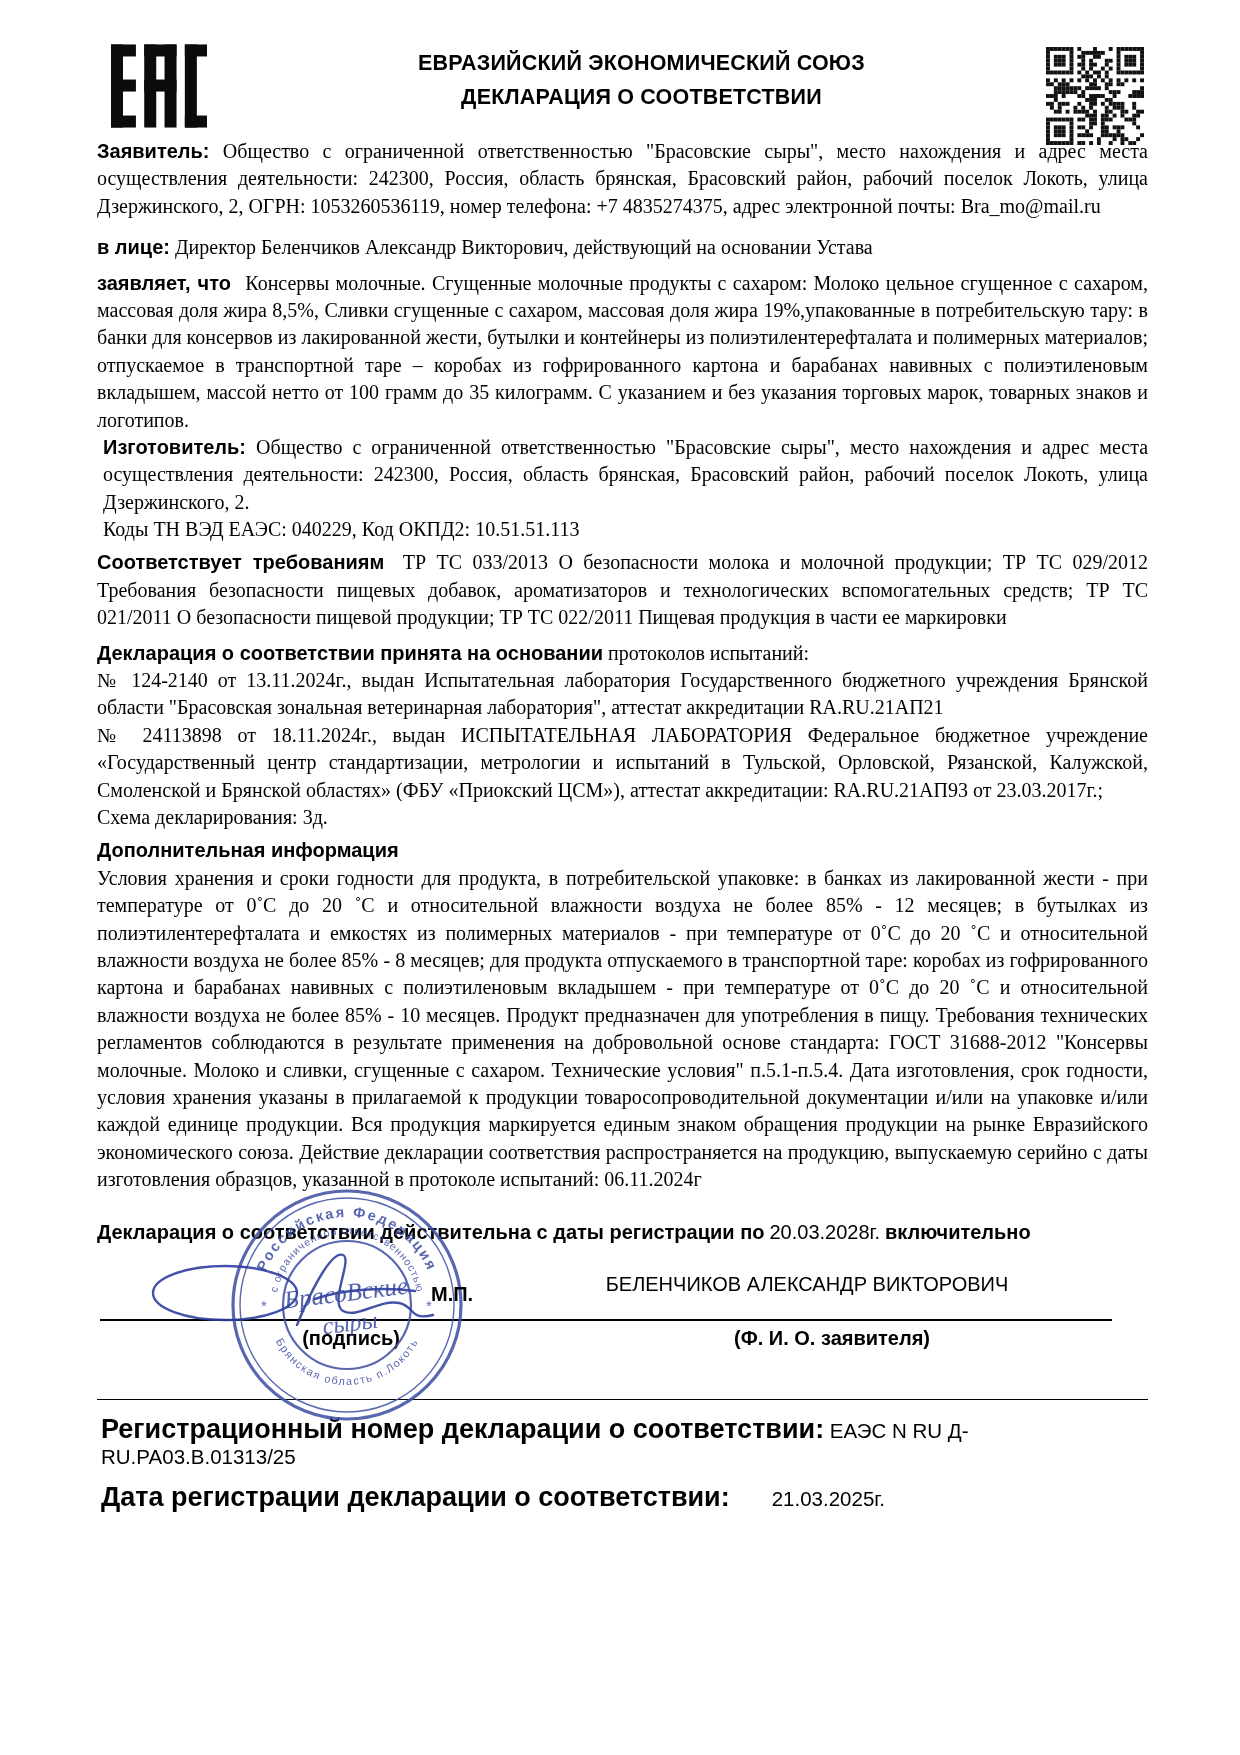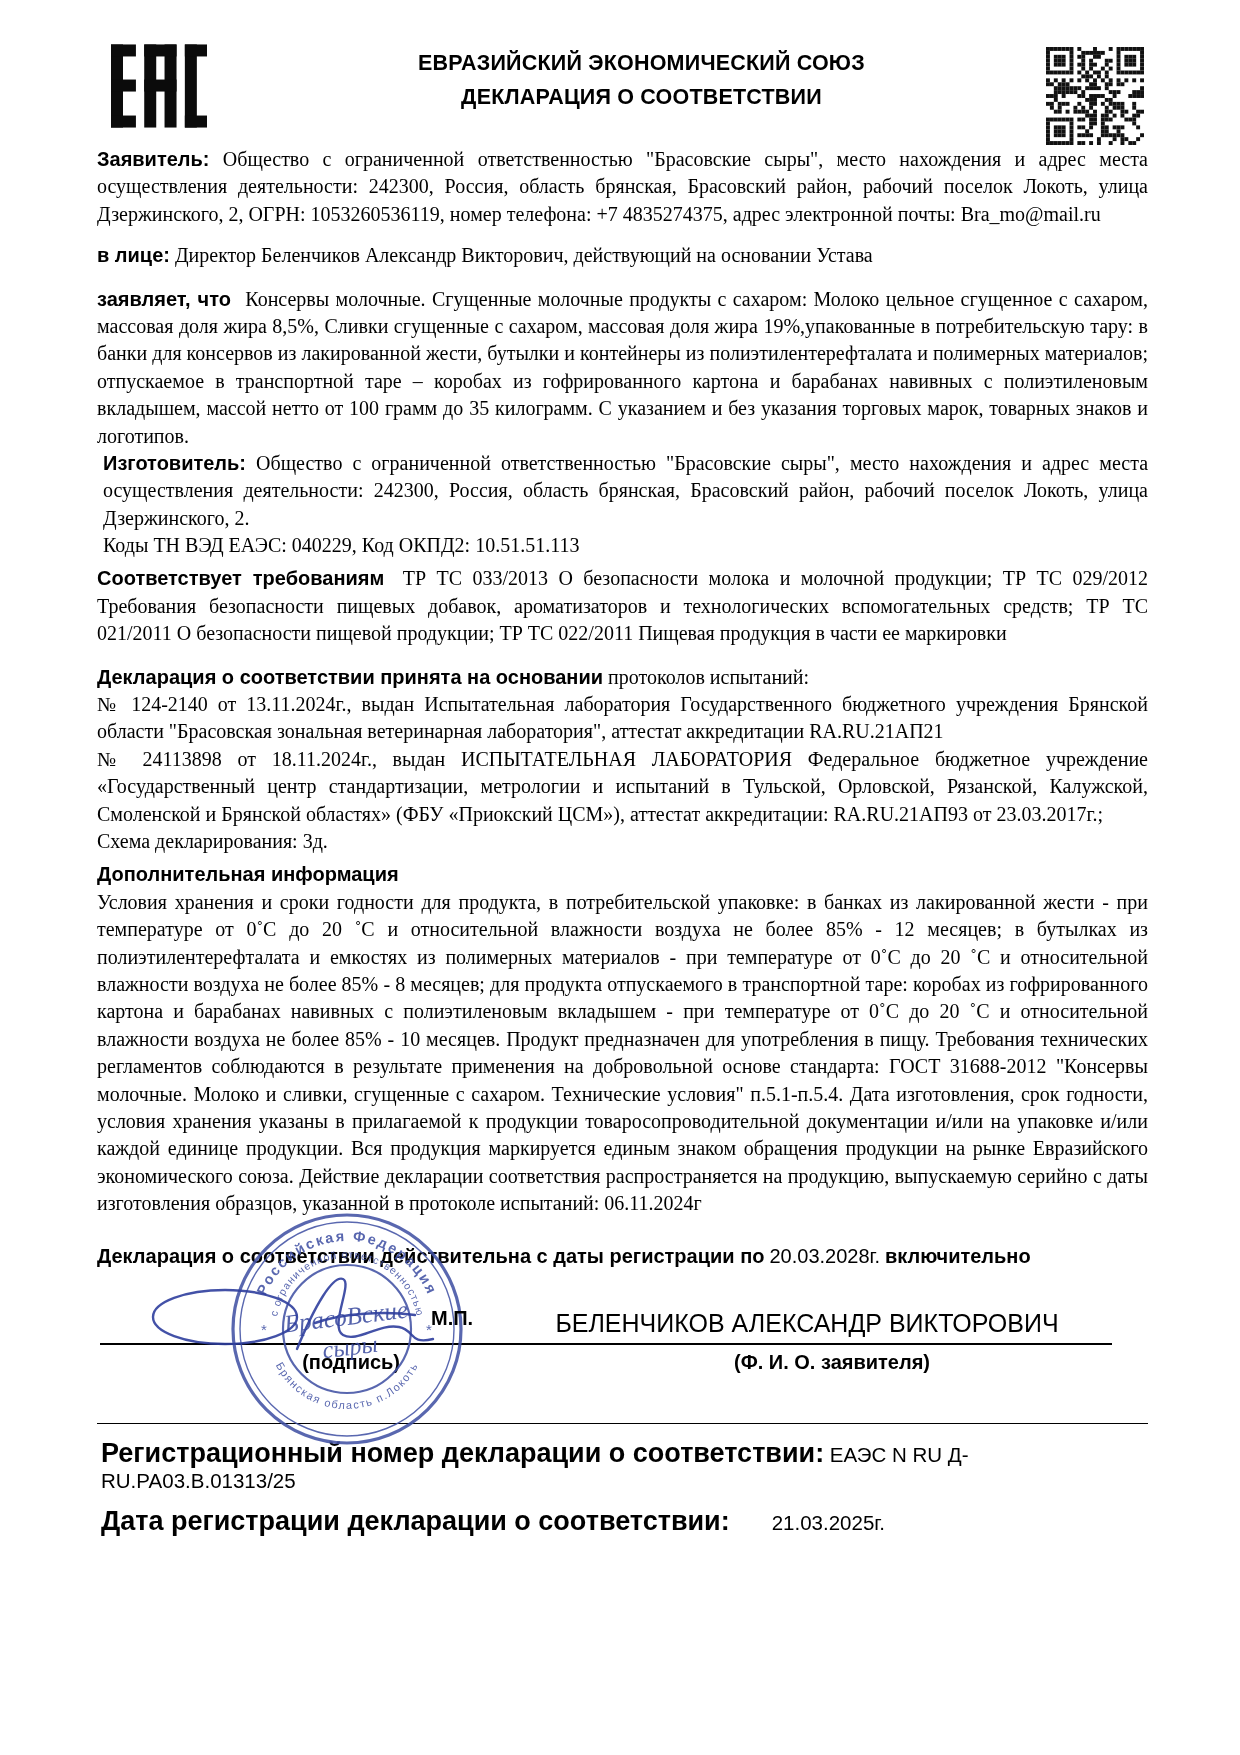--- a/index.html
+++ b/index.html
@@ -17,31 +17,31 @@
   .hdr{display:flex;align-items:flex-start;height:96px;gap:29px;}
   .hdr-logo{flex:0 0 128px;padding-left:14px;padding-top:8px;}
   .hdr-titles{flex:1 1 auto;text-align:center;padding-top:12px;
     font-family:"Liberation Sans","DejaVu Sans",sans-serif;
     font-weight:bold;font-size:21.5px;line-height:1.6;letter-spacing:.2px;}
   .hdr-qr{flex:0 0 104px;padding-top:13px;}
   
   .para{margin:0;text-align:justify;line-height:1.37;}
   .lbl{font-family:"Liberation Sans","DejaVu Sans",sans-serif;font-weight:bold;}
   .gap14{margin-top:14px;}
-  .gap8{margin-top:16px;}
+  .gap8{margin-top:8px;}
   .gap10{margin-top:6px;}
   .indent{padding-left:6px;}
   .mt-valid{margin-top:26px;}
   .sans{font-family:"Liberation Sans","DejaVu Sans",sans-serif;}
   
   .sigblock{position:relative;height:106px;margin-top:4px;}
   .mp{position:absolute;left:334px;top:32px;font-family:"Liberation Sans","DejaVu Sans",sans-serif;
       font-weight:bold;font-size:20px;z-index:4;}
-  .fio-name{position:absolute;left:400px;top:34px;width:620px;text-align:center;
-      font-family:"Liberation Sans","DejaVu Sans",sans-serif;font-size:25px;z-index:1;}
+  .fio-name{position:absolute;left:400px;top:22px;width:620px;text-align:center;
+      font-family:"Liberation Sans","DejaVu Sans",sans-serif;font-size:20px;z-index:1;}
   .sigline{position:absolute;left:3px;top:68px;width:1012px;height:2px;background:#000;}
   .cap{position:absolute;top:76px;text-align:right;
       font-family:"Liberation Sans","DejaVu Sans",sans-serif;font-weight:bold;font-size:20px;}
   .cap-sign{left:53px;width:250px;}
   .cap-fio{left:463px;width:370px;}
   .stamp{position:absolute;left:128px;top:-72px;width:244px;height:252px;z-index:3;
       opacity:.88;pointer-events:none;}
   .handsign{position:absolute;left:50px;top:-10px;width:330px;height:104px;z-index:3;
       opacity:.9;pointer-events:none;}
   

